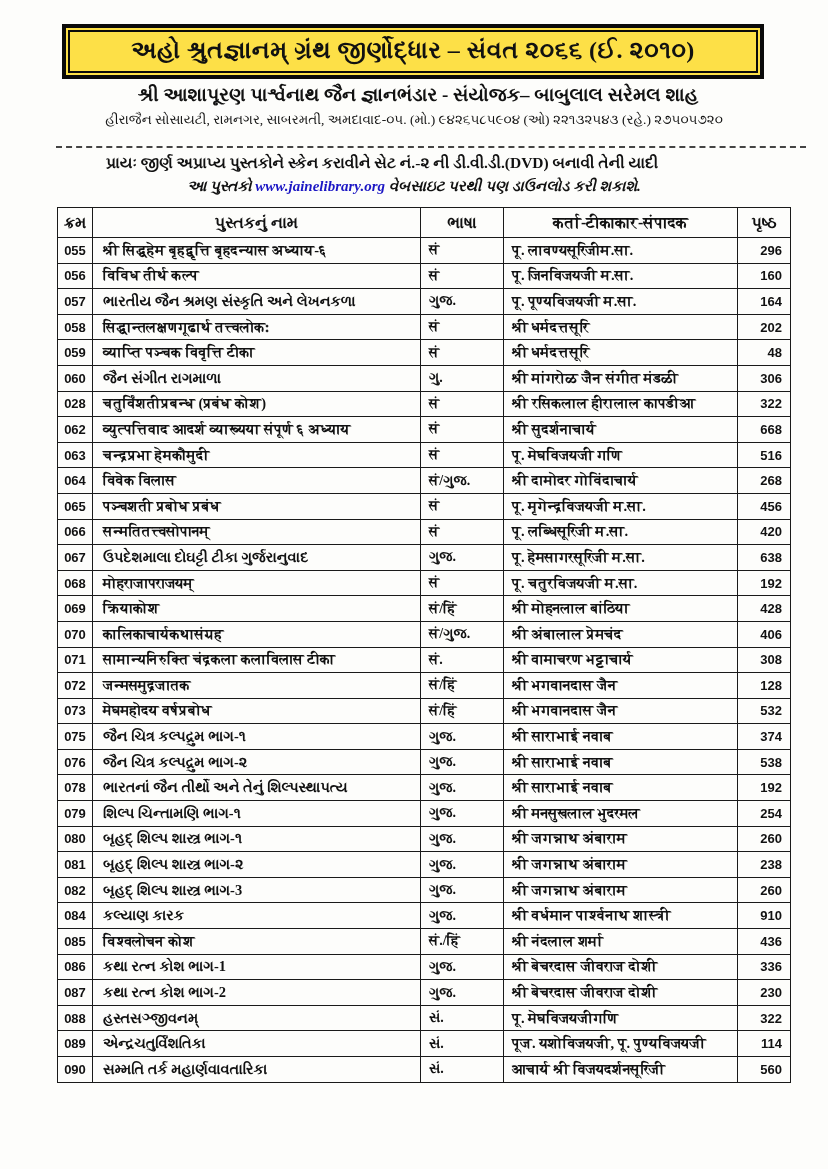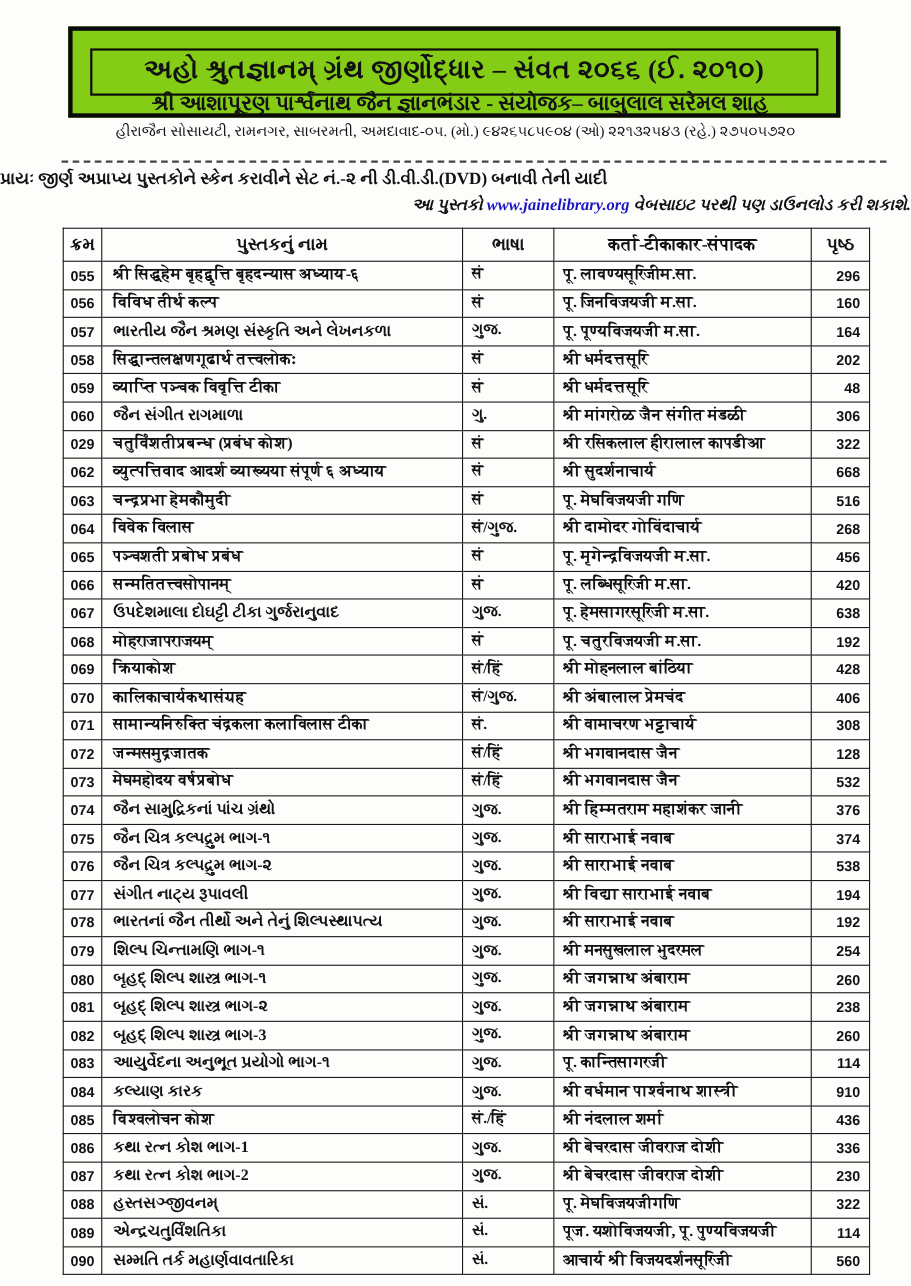--- a/index.html
+++ b/index.html
@@ -9,22 +9,22 @@
     width:828px; height:1169px;
     margin:0 auto;
     background:#fdfdfb;
     color:#111;
     font-family:"Liberation Serif","DejaVu Serif",serif;
     overflow:hidden;
   }
   .title-outer {
     position:absolute; left:62px; top:24px; width:702px;
     border:4px solid #0a0a0a;
-    background:#84cc16;
-    padding:16px;
+    background:#fde047;
+    padding:2px;
   }
   .title-inner {
     border:2px solid #0a0a0a;
     text-align:center;
     padding:5px 4px 7px 4px;
   }
   .title-inner .t {
     font-size:24px; font-weight:bold; letter-spacing:0.5px;
   }
   .subtitle {
@@ -34,25 +34,25 @@
   .address {
     position:absolute; left:0; top:112px; width:828px;
     text-align:center; font-size:13.5px; font-weight:500;
   }
   .dashes {
     position:absolute; left:56px; top:146px; width:750px; height:0;
     border-top:2px dashed #444;
   }
   .note1 {
     position:absolute; left:0; top:154px; width:764px;
-    text-align:left; font-size:15.5px; font-weight:bold;
+    text-align:center; font-size:15.5px; font-weight:bold;
   }
   .note2 {
     position:absolute; left:0; top:178px; width:828px;
-    text-align:right; font-size:15px; font-weight:bold; font-style:italic;
+    text-align:center; font-size:15px; font-weight:bold; font-style:italic;
   }
   .note2 .lnk { font-style:italic; text-decoration:none; }
   table.books {
     position:absolute; left:57px; top:207px;
     width:733px;
     border-collapse:collapse;
     table-layout:fixed;
     background:#fdfdfb;
   }
   table.books th, table.books td {
@@ -149,21 +149,21 @@
       <td class="c-pg">48</td>
     </tr>
         <tr>
       <td class="c-no">060</td>
       <td class="c-name">જૈન સંગીત રાગમાળા</td>
       <td class="c-lang">ગુ.</td>
       <td class="c-auth">श्री मांगरोळ जैन संगीत मंडळी</td>
       <td class="c-pg">306</td>
     </tr>
         <tr>
-      <td class="c-no">029</td>
+      <td class="c-no">028</td>
       <td class="c-name">चतुर्विंशतीप्रबन्ध (प्रबंध कोश)</td>
       <td class="c-lang">सं</td>
       <td class="c-auth">श्री रसिकलाल हीरालाल कापडीआ</td>
       <td class="c-pg">322</td>
     </tr>
         <tr>
       <td class="c-no">062</td>
       <td class="c-name">व्युत्पत्तिवाद आदर्श व्याख्यया संपूर्ण ६ अध्याय</td>
       <td class="c-lang">सं</td>
       <td class="c-auth">श्री सुदर्शनाचार्य</td>
@@ -240,48 +240,34 @@
       <td class="c-pg">128</td>
     </tr>
         <tr>
       <td class="c-no">073</td>
       <td class="c-name">मेघमहोदय वर्षप्रबोध</td>
       <td class="c-lang">सं/हिं</td>
       <td class="c-auth">श्री भगवानदास जैन</td>
       <td class="c-pg">532</td>
     </tr>
         <tr>
-      <td class="c-no">074</td>
-      <td class="c-name">જૈન સામુદ્રિકનાં પાંચ ગ્રંથો</td>
-      <td class="c-lang">ગુજ.</td>
-      <td class="c-auth">श्री हिम्मतराम महाशंकर जानी</td>
-      <td class="c-pg">376</td>
-    </tr>
-        <tr>
       <td class="c-no">075</td>
       <td class="c-name">જૈન ચિત્ર કલ્પદ્રુમ ભાગ-૧</td>
       <td class="c-lang">ગુજ.</td>
       <td class="c-auth">श्री साराभाई नवाब</td>
       <td class="c-pg">374</td>
     </tr>
         <tr>
       <td class="c-no">076</td>
       <td class="c-name">જૈન ચિત્ર કલ્પદ્રુમ ભાગ-૨</td>
       <td class="c-lang">ગુજ.</td>
       <td class="c-auth">श्री साराभाई नवाब</td>
       <td class="c-pg">538</td>
     </tr>
         <tr>
-      <td class="c-no">077</td>
-      <td class="c-name">સંગીત નાટ્ય રૂપાવલી</td>
-      <td class="c-lang">ગુજ.</td>
-      <td class="c-auth">श्री विद्या साराभाई नवाब</td>
-      <td class="c-pg">194</td>
-    </tr>
-        <tr>
       <td class="c-no">078</td>
       <td class="c-name">ભારતનાં  જૈન તીર્થો અને તેનું શિલ્પસ્થાપત્ય</td>
       <td class="c-lang">ગુજ.</td>
       <td class="c-auth">श्री साराभाई नवाब</td>
       <td class="c-pg">192</td>
     </tr>
         <tr>
       <td class="c-no">079</td>
       <td class="c-name">શિલ્પ ચિન્તામણિ ભાગ-૧</td>
       <td class="c-lang">ગુજ.</td>
@@ -301,27 +287,20 @@
       <td class="c-lang">ગુજ.</td>
       <td class="c-auth">श्री जगन्नाथ अंबाराम</td>
       <td class="c-pg">238</td>
     </tr>
         <tr>
       <td class="c-no">082</td>
       <td class="c-name">બૃહદ્ શિલ્પ શાસ્ત્ર ભાગ-3</td>
       <td class="c-lang">ગુજ.</td>
       <td class="c-auth">श्री जगन्नाथ अंबाराम</td>
       <td class="c-pg">260</td>
-    </tr>
-        <tr>
-      <td class="c-no">083</td>
-      <td class="c-name">આયુર્વેદના અનુભૂત પ્રયોગો ભાગ-૧</td>
-      <td class="c-lang">ગુજ.</td>
-      <td class="c-auth">पू. कान्तिसागरजी</td>
-      <td class="c-pg">114</td>
     </tr>
         <tr>
       <td class="c-no">084</td>
       <td class="c-name">કલ્યાણ કારક</td>
       <td class="c-lang">ગુજ.</td>
       <td class="c-auth">श्री वर्धमान पार्श्वनाथ शास्त्री</td>
       <td class="c-pg">910</td>
     </tr>
         <tr>
       <td class="c-no">085</td>

